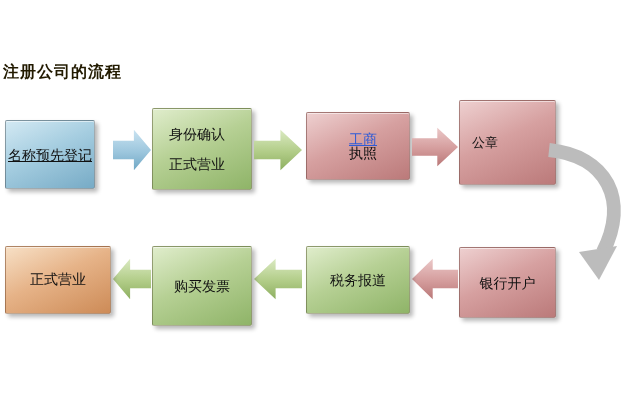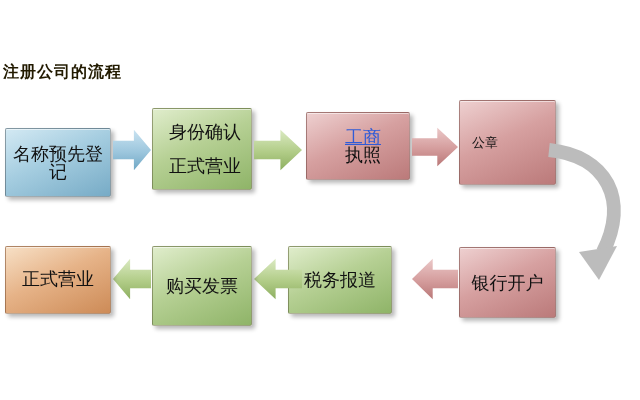--- a/index.html
+++ b/index.html
@@ -25,43 +25,43 @@
   }
 
   .box {
     position: absolute;
     border: 1px solid rgba(90, 70, 60, 0.35);
     border-radius: 2px;
     box-shadow: 3px 3px 4px rgba(0,0,0,0.28), inset 0 1px 0 rgba(255,255,255,0.55);
     display: flex;
     flex-direction: column;
     justify-content: center;
-    font-size: 18px;
+    font-size: 14px;
     color: #111111;
     line-height: 1.0;
   }
   .box span { display: block; }
 
   .blue   { background: linear-gradient(155deg, #d3e9f3 0%, #a5cde0 45%, #77abc6 100%); }
   .green  { background: linear-gradient(155deg, #e0edcc 0%, #b6d094 45%, #8fb468 100%); }
   .pink   { background: linear-gradient(155deg, #eed0d0 0%, #d6a0a0 45%, #bb7a7a 100%); }
   .orange { background: linear-gradient(155deg, #f7e0c6 0%, #e6b388 45%, #cd8b57 100%); font-family: Liberation Mono, monospace; }
 
   .center { align-items: center; text-align: center; }
   .lines  { padding-left: 16px; gap: 16px; }
   .lines3 { padding-left: 12px; gap: 12px; font-size: 13px; }
 
   
-  #b1 { left: 5px;   top: 128px; width: 106px; height: 69px; }
+  #b1 { left: 5px;   top: 120px; width: 90px; height: 69px; text-decoration: underline; }
   #b2 { left: 152px; top: 108px; width: 100px; height: 82px; }
   #b3 { left: 306px; top: 112px; width: 104px; height: 68px; padding-left: 10px; }
   #b4 { left: 459px; top: 100px; width: 97px;  height: 85px; }
   
   #b5 { left: 459px; top: 247px; width: 97px;  height: 71px; }
-  #b6 { left: 288px; top: 246px; width: 104px; height: 68px; }
+  #b6 { left: 306px; top: 246px; width: 104px; height: 68px; }
   #b7 { left: 152px; top: 246px; width: 100px; height: 80px; }
   #b8 { left: 5px;   top: 246px; width: 106px; height: 68px; }
 
   .link {
     color: #2f5bd7;
     text-decoration: underline;
     cursor: pointer;
   }
 
   

